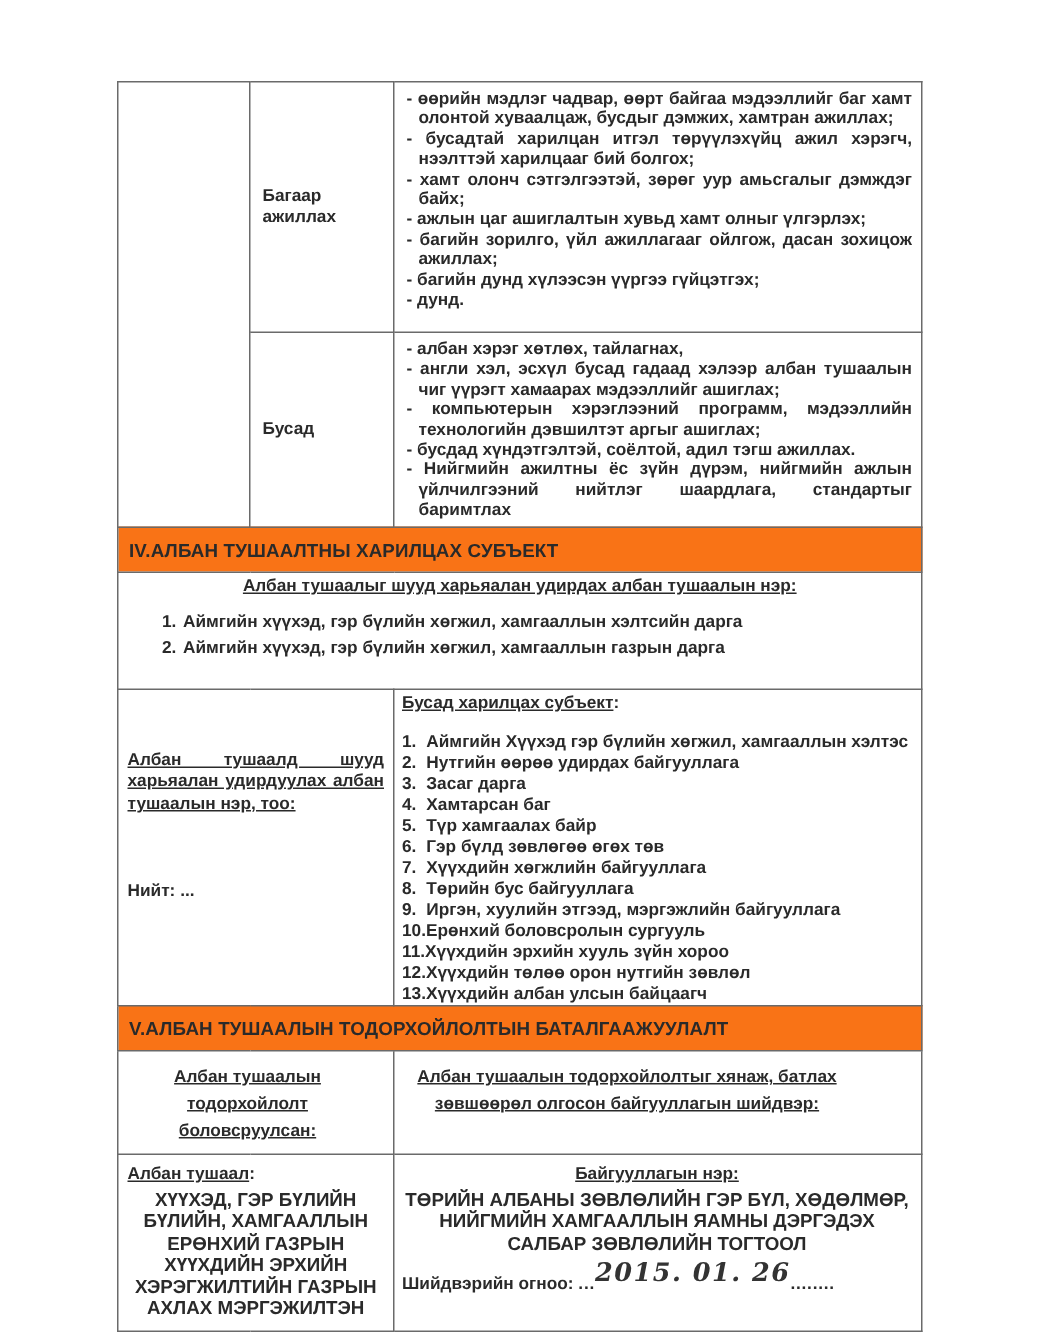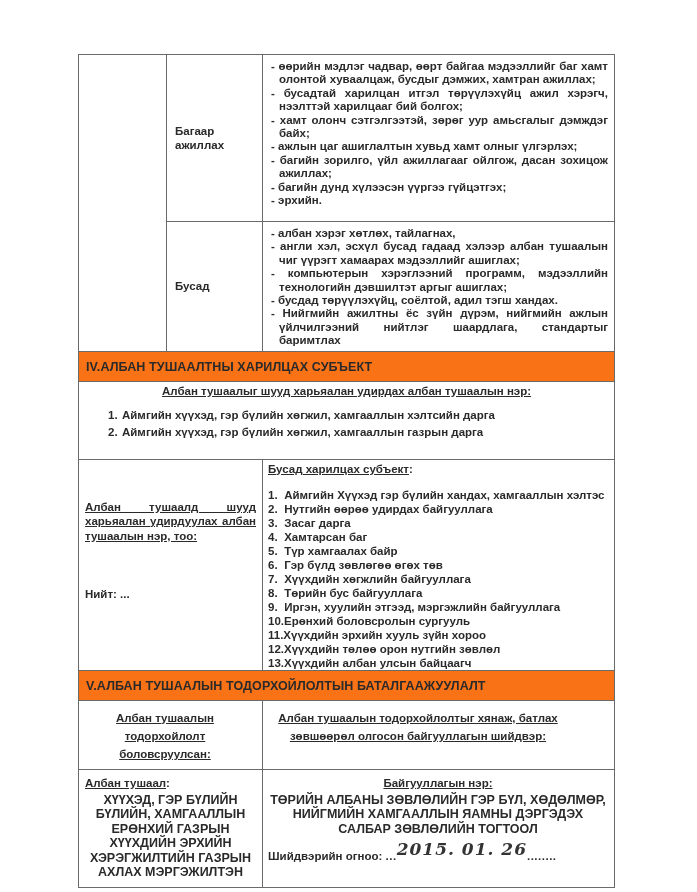--- a/index.html
+++ b/index.html
@@ -45,33 +45,33 @@
     <td rowspan="2"></td>
     <td class="label-cell" style="height:166px">Багаар ажиллах</td>
     <td>
       <div class="bullets">
         <div class="b">өөрийн мэдлэг чадвар, өөрт байгаа мэдээллийг баг хамт олонтой хуваалцаж, бусдыг дэмжих,  хамтран ажиллах;</div>
         <div class="b">бусадтай харилцан итгэл төрүүлэхүйц ажил хэрэгч, нээлттэй харилцааг бий болгох;</div>
         <div class="b">хамт олонч сэтгэлгээтэй, зөрөг уур амьсгалыг дэмждэг байх;</div>
         <div class="b">ажлын цаг ашиглалтын хувьд хамт олныг үлгэрлэх;</div>
         <div class="b">багийн зорилго, үйл ажиллагааг ойлгож, дасан зохицож ажиллах;</div>
         <div class="b">багийн дунд хүлээсэн үүргээ гүйцэтгэх;</div>
-        <div class="b">эрхийн.</div>
+        <div class="b">дунд.</div>
       </div>
     </td>
   </tr>
 
   <tr>
     <td class="label-cell" style="height:126px">Бусад</td>
     <td>
       <div class="bullets">
         <div class="b">албан хэрэг хөтлөх, тайлагнах,</div>
         <div class="b">англи хэл, эсхүл бусад гадаад хэлээр албан тушаалын чиг үүрэгт хамаарах мэдээллийг ашиглах;</div>
         <div class="b">компьютерын хэрэглээний программ, мэдээллийн технологийн дэвшилтэт аргыг ашиглах;</div>
-        <div class="b">бусдад төрүүлэхүйц, соёлтой, адил тэгш хандах.</div>
+        <div class="b">бусдад хүндэтгэлтэй, соёлтой, адил тэгш ажиллах.</div>
         <div class="b">Нийгмийн ажилтны ёс зүйн дүрэм, нийгмийн ажлын үйлчилгээний нийтлэг шаардлага, стандартыг баримтлах</div>
       </div>
     </td>
   </tr>
 
   <tr>
     <td colspan="3" class="section-hdr">IV.АЛБАН ТУШААЛТНЫ ХАРИЛЦАХ СУБЪЕКТ</td>
   </tr>
 
   <tr>
@@ -84,21 +84,21 @@
     </td>
   </tr>
 
   <tr>
     <td colspan="2" class="left-sub" style="height:205px">
       <div class="u" style="position:absolute; left:6px; right:6px; top:40px; line-height:14.5px; text-align:justify; text-align-last:left;">Албан тушаалд шууд харьяалан удирдуулах албан тушаалын нэр, тоо:</div>
       <div style="position:absolute; left:6px; top:128px;">Нийт: ...</div>
     </td>
     <td class="right-sub">
       <div style="margin-bottom:12px"><span class="u">Бусад харилцах субъект</span><span>:</span></div>
-      <div><span class="num">1.</span> <span>Аймгийн Хүүхэд гэр бүлийн хандах, хамгааллын хэлтэс</span></div>
+      <div><span class="num">1.</span> <span>Аймгийн Хүүхэд гэр бүлийн хөгжил, хамгааллын хэлтэс</span></div>
       <div><span class="num">2.</span> <span>Нутгийн өөрөө удирдах байгууллага</span></div>
       <div><span class="num">3.</span> <span>Засаг дарга</span></div>
       <div><span class="num">4.</span> <span>Хамтарсан баг</span></div>
       <div><span class="num">5.</span> <span>Түр хамгаалах байр</span></div>
       <div><span class="num">6.</span> <span>Гэр бүлд зөвлөгөө өгөх төв</span></div>
       <div><span class="num">7.</span> <span>Хүүхдийн хөгжлийн байгууллага</span></div>
       <div><span class="num">8.</span> <span>Төрийн бус байгууллага</span></div>
       <div><span class="num">9.</span> <span>Иргэн, хуулийн этгээд, мэргэжлийн байгууллага</span></div>
       <div><span>10.</span><span>Ерөнхий боловсролын сургууль</span></div>
       <div><span>11.</span><span>Хүүхдийн эрхийн хууль зүйн хороо</span></div>

